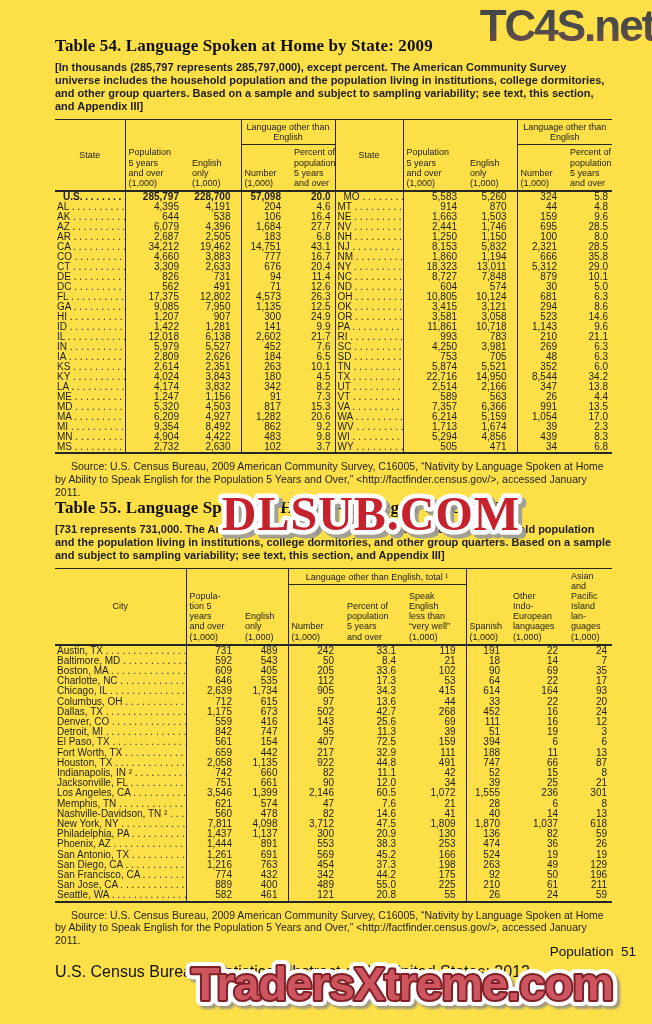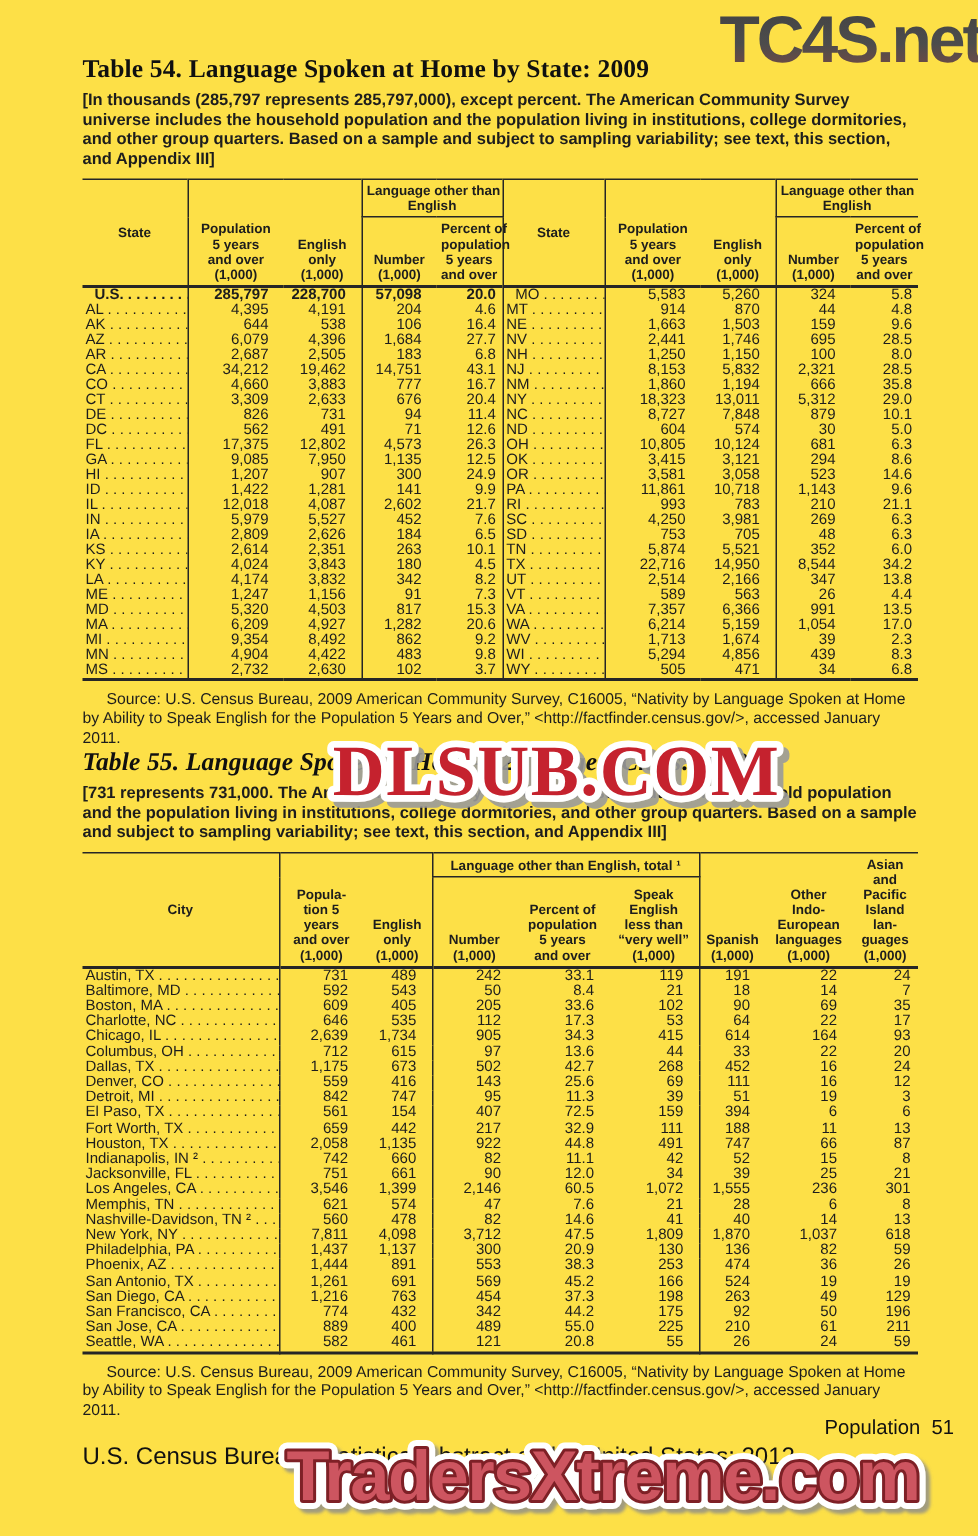--- a/index.html
+++ b/index.html
@@ -6,33 +6,33 @@
   .page {
     position:relative; width:652px; height:1024px; background:#fde047;
     overflow:hidden; font-family:"Liberation Sans", sans-serif; color:#1d1d1d;padding-left:20px;
   }
   .content { position:absolute; left:55px; top:36px; width:560px; }
 
   h1.tbl-title {
     font-family:"Liberation Serif", serif; font-size:17px; font-weight:bold;
     color:#101010; margin:0 0 5px 0; letter-spacing:0.1px;
   }
-  .mt { margin-top:24px;font-style:italic; }
+  .mt { margin-top:24px; }
   .note { font-size:11px; line-height:1.18; margin:0 0 6px 0; width:552px;font-weight:bold; }
   .note55 { width:560px; }
 
   table { border-collapse:collapse; table-layout:fixed; width:557px; }
   .t54, .t55 { border-top:1px solid #262626; border-bottom:2px solid #262626; }
 
   th {
-    font-weight:bold; font-size:9px; line-height:1.14; padding:2px 3px;
+    font-weight:normal; font-size:9px; line-height:1.14; padding:2px 3px;
     vertical-align:bottom; white-space:pre; color:#1d1d1d;margin-top:16px;
   }
   .t55 th { line-height:1.12; }
-  th.num-h { text-align:center; }
+  th.num-h { text-align:left; }
   th.state-h { text-align:center; vertical-align:middle; }
   th.spanner { text-align:center; vertical-align:middle; border-bottom:1px solid #262626; }
   .hb { border-bottom:2px solid #262626; }
   .vl { border-left:1px solid #262626; }
   .vr { border-right:1px solid #262626; }
 
   td { font-size:10px; line-height:10px; padding:0 3px; color:#1d1d1d; }
   .t55 td { line-height:10.2px; }
   td.num-cell { text-align:right; padding-right:10px; }
   .t54 td:nth-child(5), .t54 td:nth-child(10) { padding-right:4px; }
@@ -282,21 +282,21 @@
             <td class="num-cell">9.9</td>
             <td class="label-cell"><span class="lbl">PA</span><span class="dots"> . . . . . . . . . . . . . . . . . . . . . . . . . . . . . .</span></td>
             <td class="num-cell">11,861</td>
             <td class="num-cell">10,718</td>
             <td class="num-cell">1,143</td>
             <td class="num-cell">9.6</td>
           </tr>
           <tr>
             <td class="label-cell"><span class="lbl">IL</span><span class="dots"> . . . . . . . . . . . . . . . . . . . . . . . . . . . . . .</span></td>
             <td class="num-cell">12,018</td>
-            <td class="num-cell">4,087</td>
+            <td class="num-cell">6,138</td>
             <td class="num-cell">2,602</td>
             <td class="num-cell">21.7</td>
             <td class="label-cell"><span class="lbl">RI</span><span class="dots"> . . . . . . . . . . . . . . . . . . . . . . . . . . . . . .</span></td>
             <td class="num-cell">993</td>
             <td class="num-cell">783</td>
             <td class="num-cell">210</td>
             <td class="num-cell">21.1</td>
           </tr>
           <tr>
             <td class="label-cell"><span class="lbl">IN</span><span class="dots"> . . . . . . . . . . . . . . . . . . . . . . . . . . . . . .</span></td>

